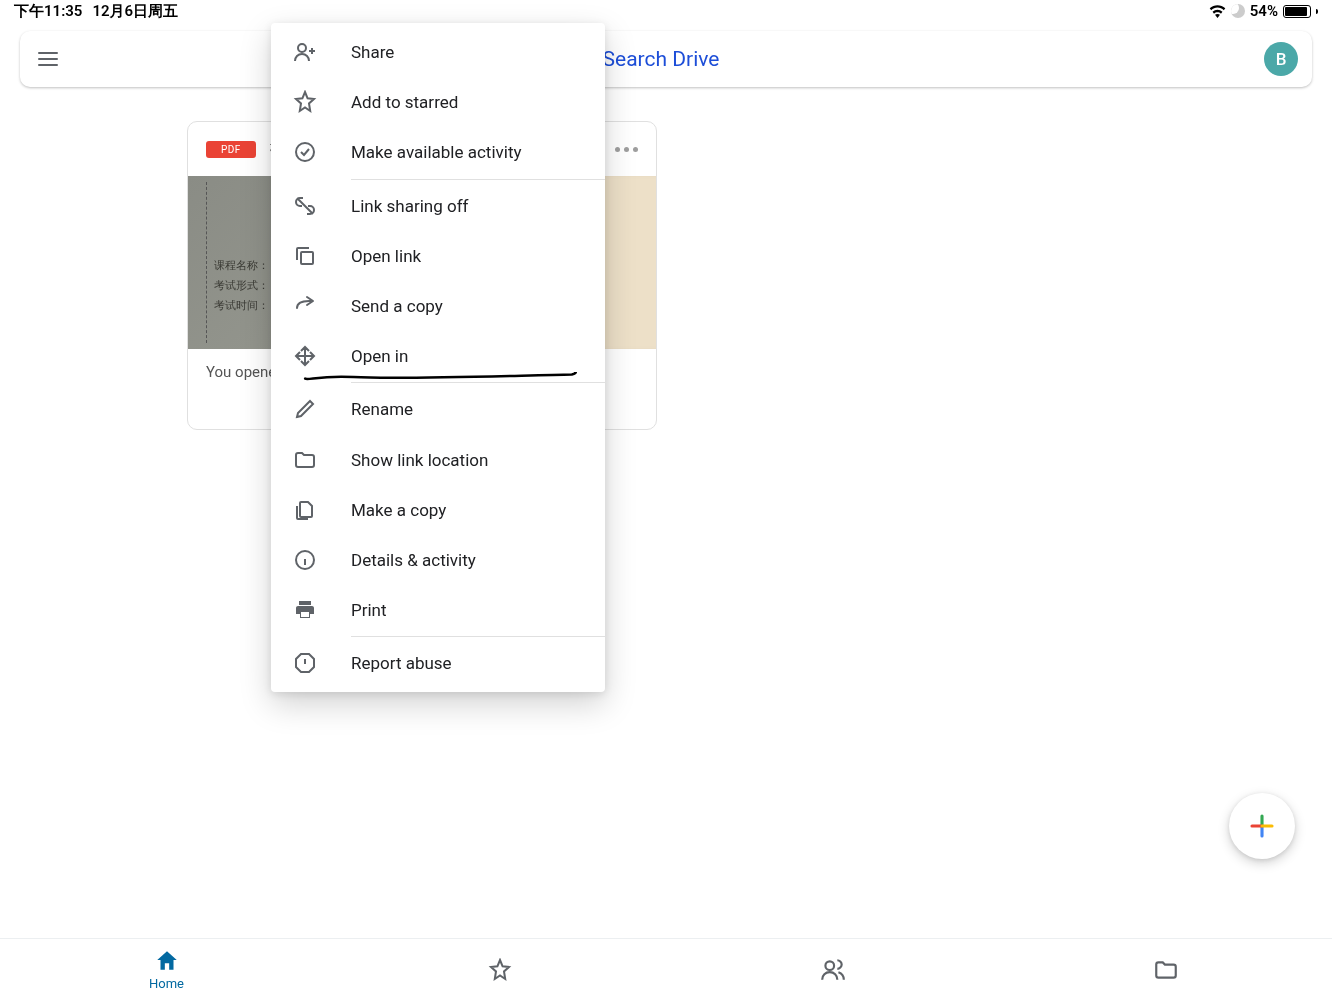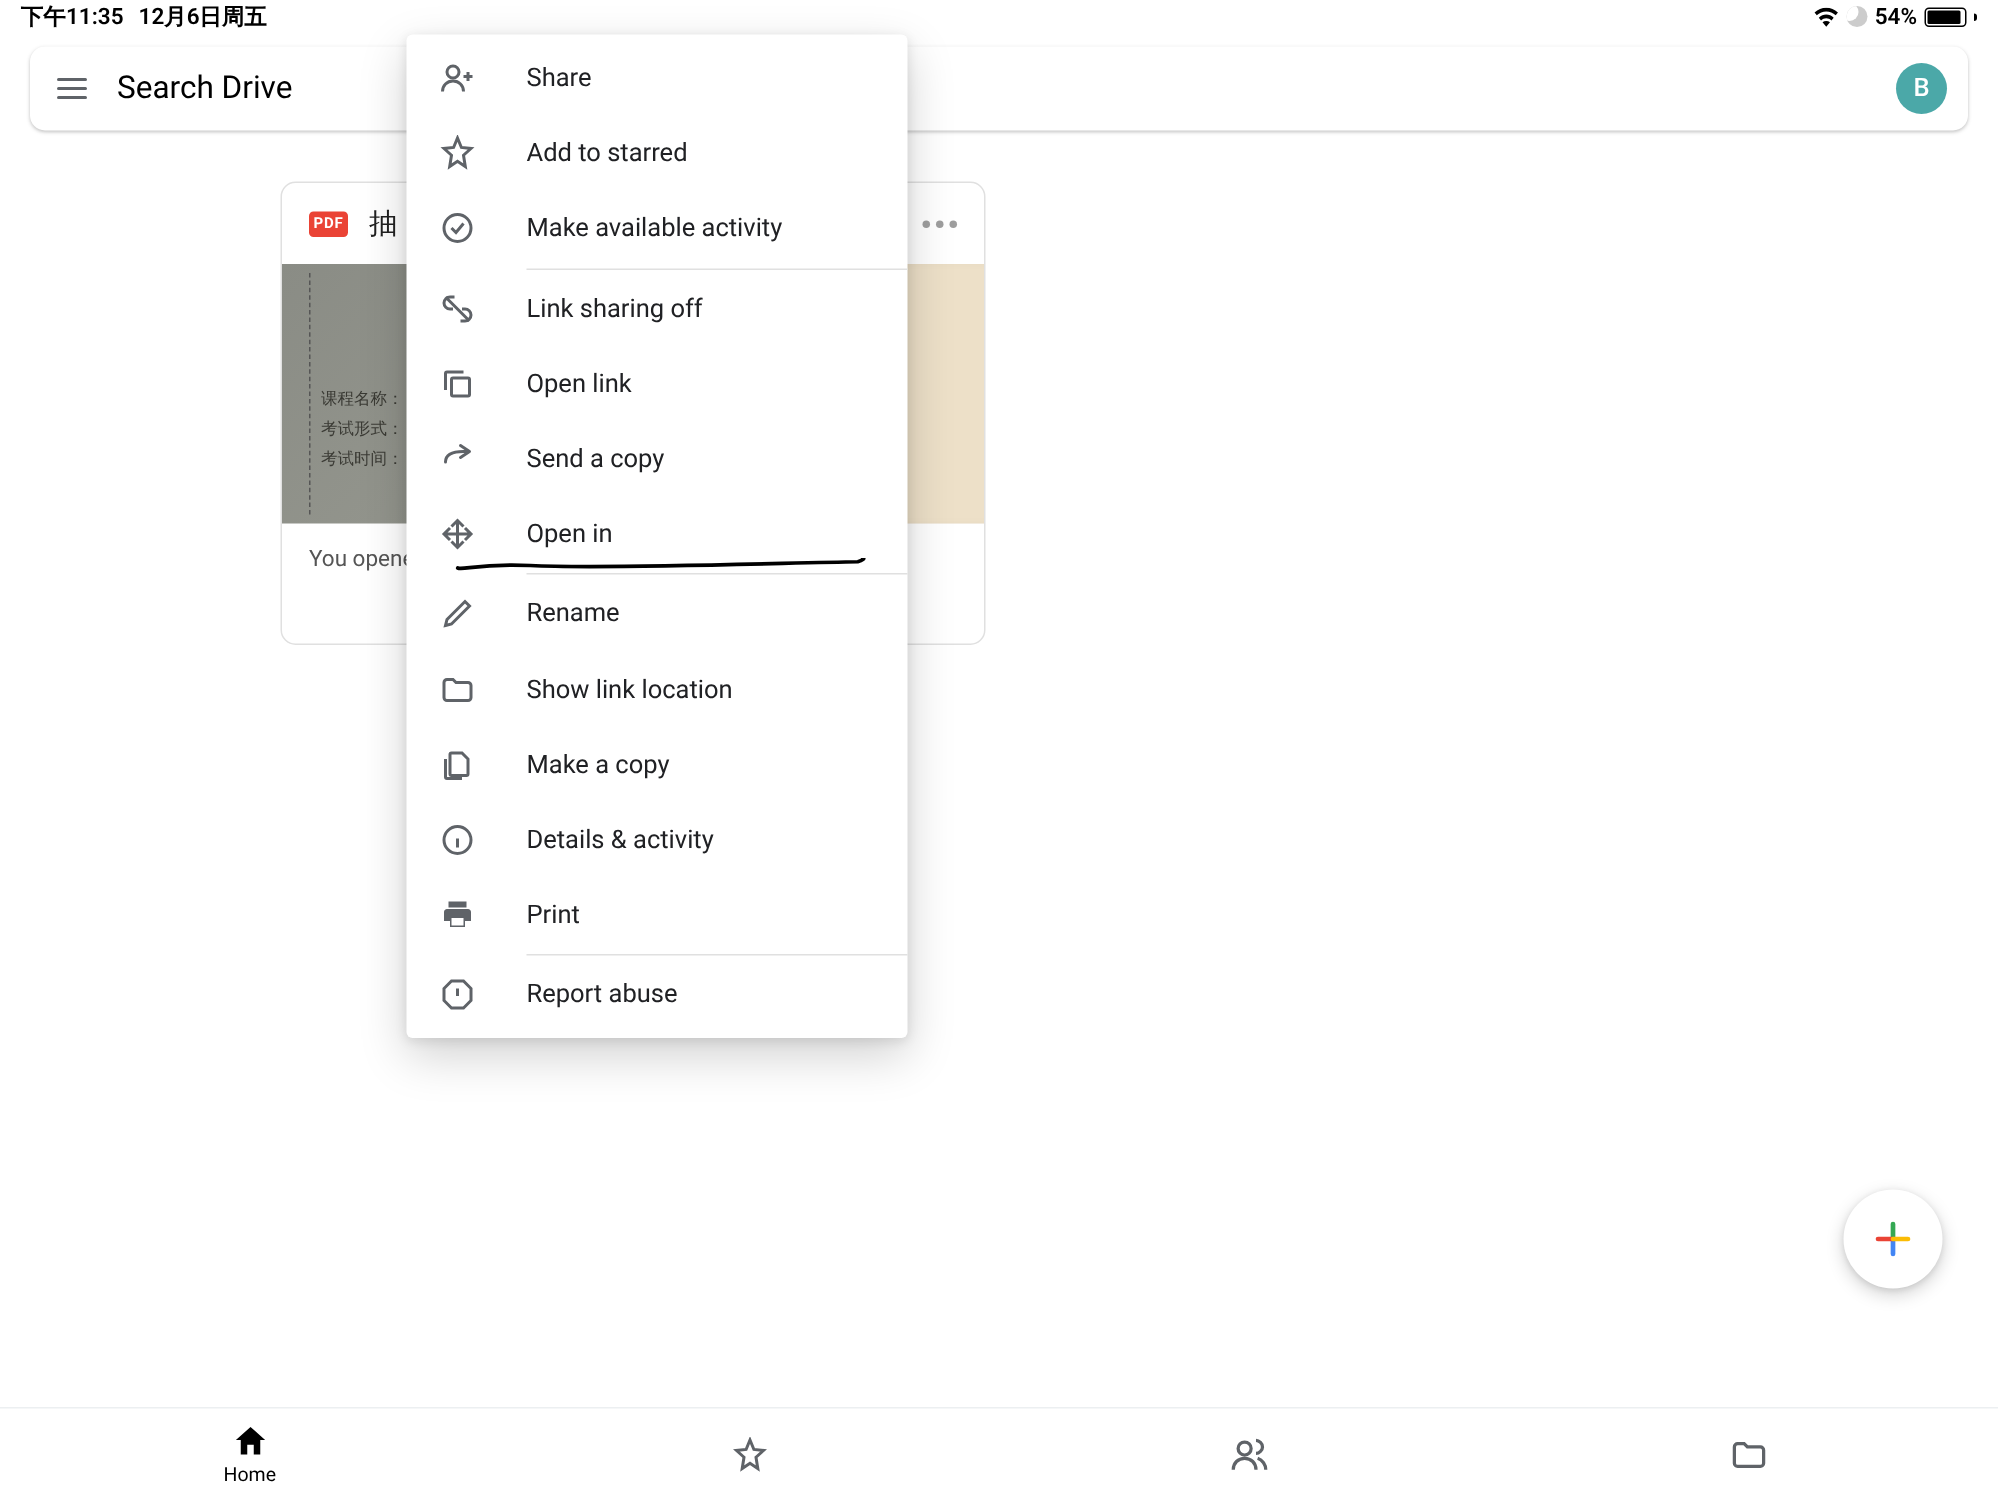--- a/index.html
+++ b/index.html
@@ -70,23 +70,24 @@
       padding: 0 14px 0 18px;
       gap: 20px;
     }
     .hamburger {
       display: flex; flex-direction: column; gap: 4px;
       width: 20px;
     }
     .hamburger span { height: 2px; background: #5f6368; border-radius: 1px; }
     .search-placeholder {
       flex: 1;
-      color: #000000;
+      color: #1d4ed8;
       font-size: 21px;
       font-weight: 400;
+      text-align: center;
     }
     .avatar-chip {
       width: 34px; height: 34px;
       border-radius: 50%;
       background: #4ba8a8;
       color: #fff;
       display: flex; align-items: center; justify-content: center;
       font-size: 17px;
       font-weight: 500;
     }
@@ -105,22 +106,22 @@
     .file-card-header {
       display: flex;
       align-items: center;
       padding: 14px 18px;
       gap: 14px;
     }
     .pdf-badge {
       background: #ea4335;
       color: #fff;
       font-size: 10px;
-      font-weight: 700;
-      padding: 3px 3px;
+      font-weight: 400;
+      padding: 3px 15px;
       border-radius: 3px;
       letter-spacing: 0.5px;
     }
     .file-title {
       font-size: 19px;
       color: #222;
       flex: 1;
     }
     .ellipsis-dots {
       display: flex; gap: 4px;
@@ -226,21 +227,21 @@
       justify-content: space-around;
     }
     .nav-item {
       display: flex;
       flex-direction: column;
       align-items: center;
       gap: 2px;
       color: #5f6368;
       width: 25%;
     }
-    .nav-item.active { color: #000000; }
+    .nav-item.active { color: #0369a1; }
     .nav-label { font-size: 13px; }
     .nav-item:not(.active) .nav-label { display: none; }
     
     svg { display: block; }
   </style>
 </head>
 <body>
 
 <div class="status-bar">
   <div class="status-left">

